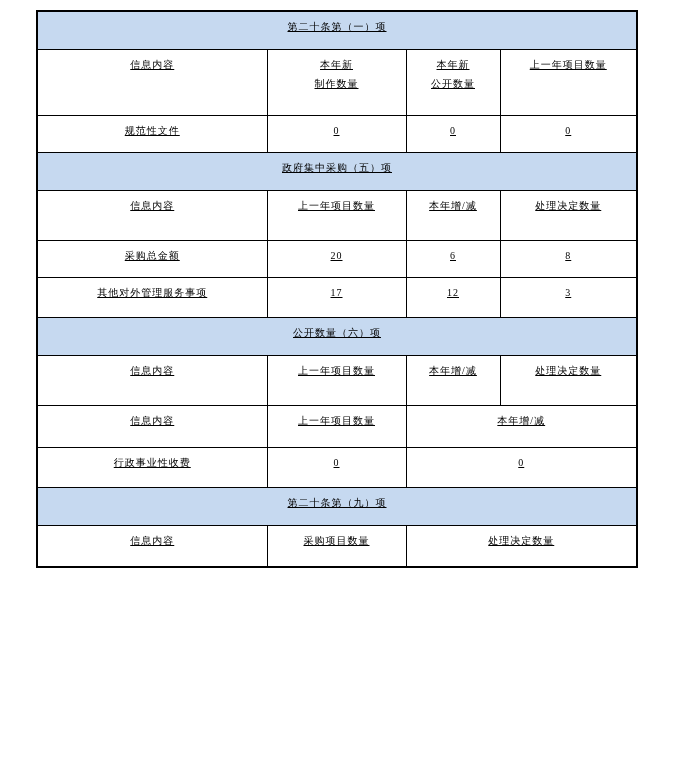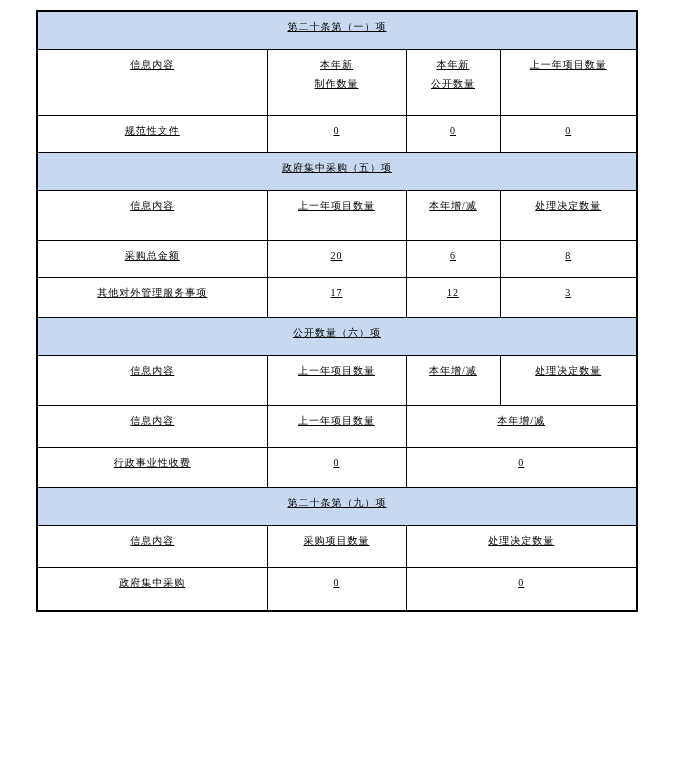--- a/index.html
+++ b/index.html
@@ -129,19 +129,14 @@
 
   <tbody>
     <tr class="r-band">
       <td colspan="4" class="band">第二十条第（九）项</td>
     </tr>
     <tr class="r-head-sm">
       <td class="hcell">信息内容</td>
       <td class="hcell">采购项目数量</td>
       <td class="hcell" colspan="2">处理决定数量</td>
     </tr>
-    <tr class="r-data-lg">
-      <td>政府集中采购</td>
-      <td class="num">0</td>
-      <td class="num" colspan="2">0</td>
-    </tr>
   </tbody>
 </table>
 
 </body></html>

